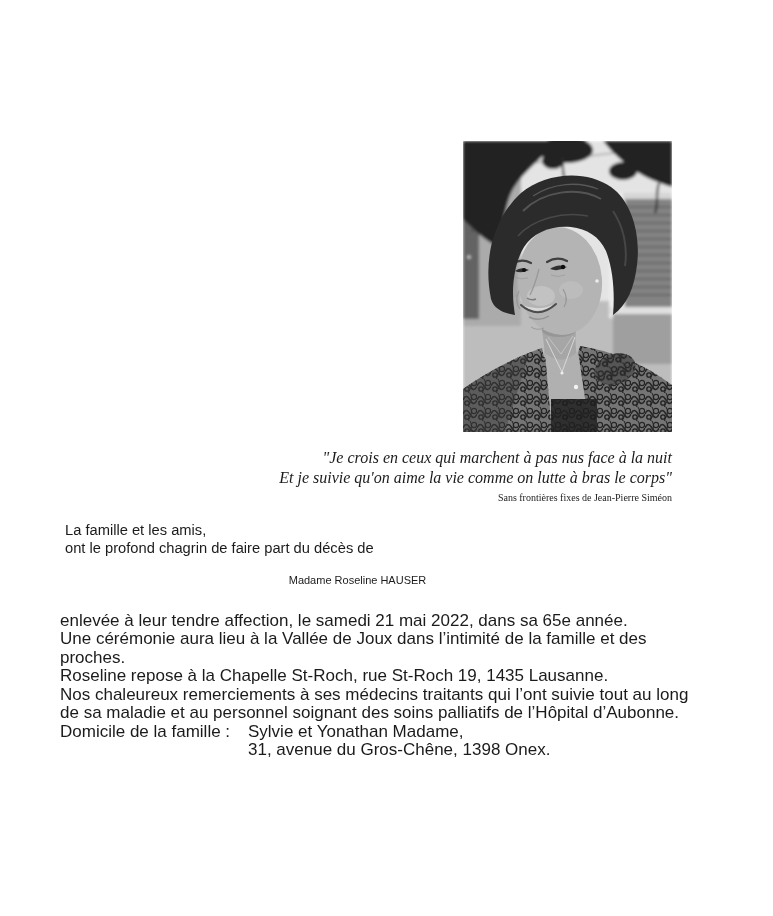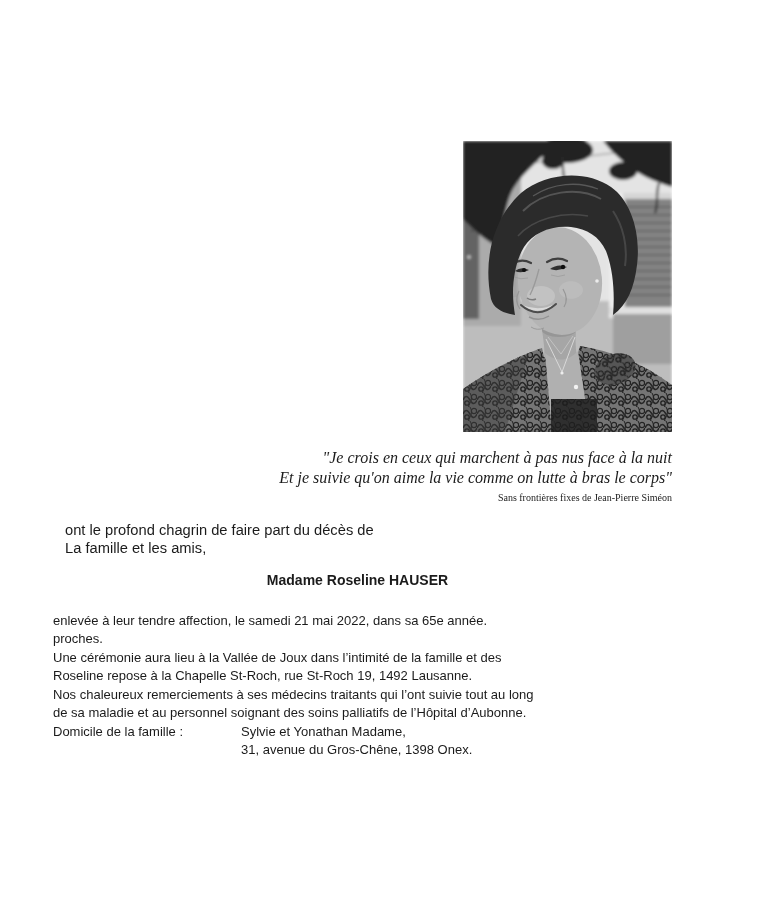--- a/index.html
+++ b/index.html
@@ -28,26 +28,26 @@
   .quote .q-italic{font-style:italic;}
   .quote .q-attr{font-style:normal;font-size:10px;}
   .intro{
     position:absolute;left:65px;top:521px;
     font-size:14.7px;line-height:18.4px;
     white-space:nowrap;
   }
   .deceased-name{
     position:absolute;left:65px;top:570px;width:585px;
     text-align:center;
-    font-size:14px;font-weight:bold;line-height:20px;
+    font-size:11px;font-weight:normal;line-height:20px;
     white-space:nowrap;
   }
   .bodytext{
-    position:absolute;left:53px;top:612px;
-    font-size:13px;line-height:18.45px;
+    position:absolute;left:60px;top:612px;
+    font-size:17px;line-height:18.45px;
     white-space:nowrap;
   }
   .row{display:flex;}
   .dom-label{display:inline-block;width:188px;flex:0 0 188px;}
 </style>
 </head>
 <body>
 
 <div class="page">
 
@@ -163,31 +163,31 @@
     </svg>
   </div>
 
   <div class="quote">
     <div class="q-italic">"Je crois en ceux qui marchent à pas nus face à la nuit</div>
     <div class="q-italic">Et je suivie qu'on aime la vie comme on lutte à bras le corps"</div>
     <div class="q-attr">Sans frontières fixes de Jean-Pierre Siméon</div>
   </div>
 
   <div class="intro">
+    <div>La famille et les amis,</div>
     <div>ont le profond chagrin de faire part du décès de</div>
-    <div>La famille et les amis,</div>
   </div>
 
   <div class="deceased-name">Madame Roseline HAUSER</div>
 
   <div class="bodytext">
     <div>enlevée à leur tendre affection, le samedi 21 mai 2022, dans sa 65e année.</div>
+    <div>Une cérémonie aura lieu à la Vallée de Joux dans l’intimité de la famille et des</div>
     <div>proches.</div>
-    <div>Une cérémonie aura lieu à la Vallée de Joux dans l’intimité de la famille et des</div>
-    <div>Roseline repose à la Chapelle St-Roch, rue St-Roch 19, 1492 Lausanne.</div>
+    <div>Roseline repose à la Chapelle St-Roch, rue St-Roch 19, 1435 Lausanne.</div>
     <div>Nos chaleureux remerciements à ses médecins traitants qui l’ont suivie tout au long</div>
     <div>de sa maladie et au personnel soignant des soins palliatifs de l’Hôpital d’Aubonne.</div>
     <div class="row">
       <span class="dom-label">Domicile de la famille :</span>
       <span>Sylvie et Yonathan Madame,</span>
     </div>
     <div class="row">
       <span class="dom-label"></span>
       <span>31, avenue du Gros-Chêne, 1398 Onex.</span>
     </div>

